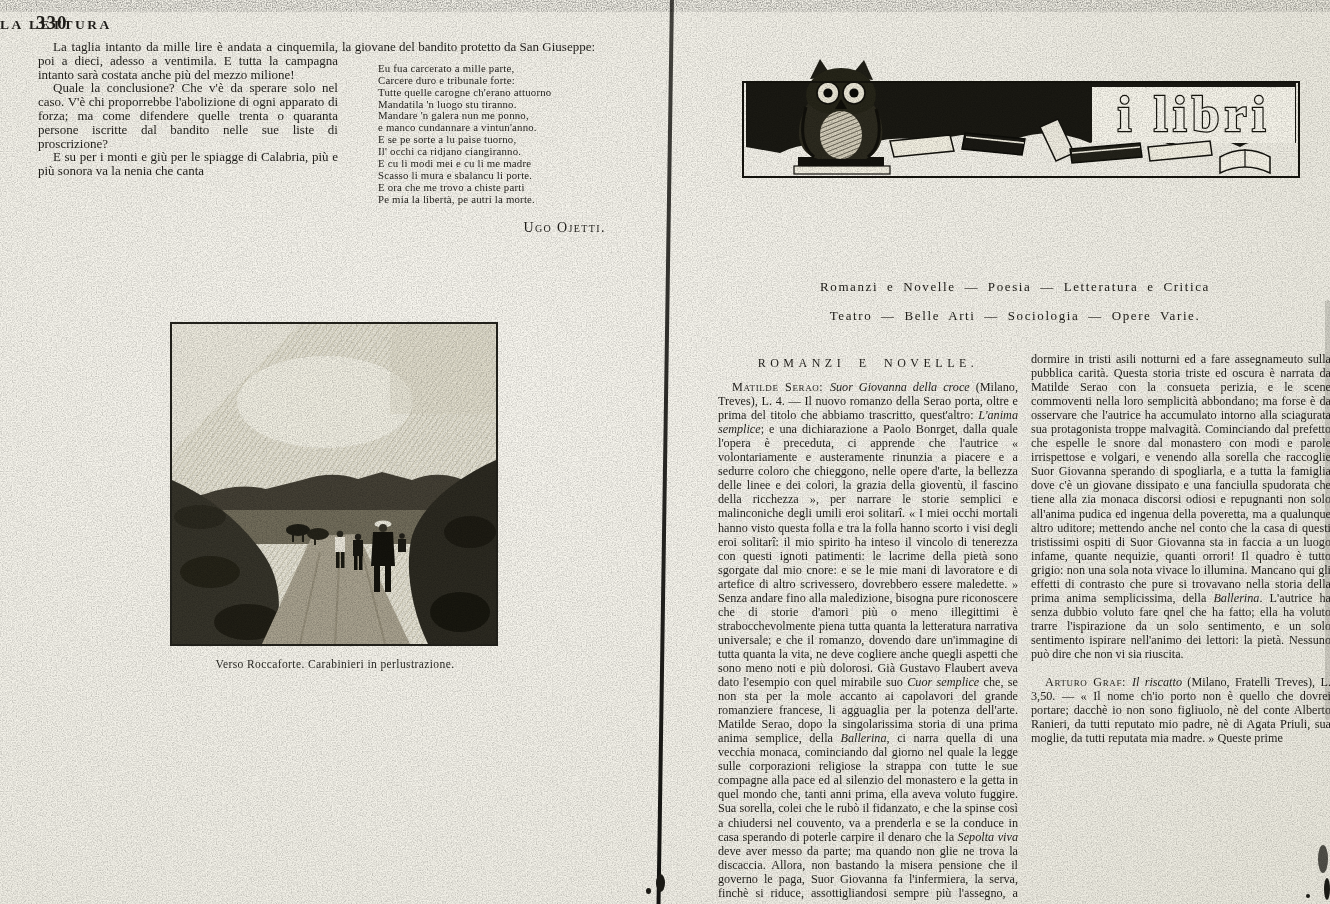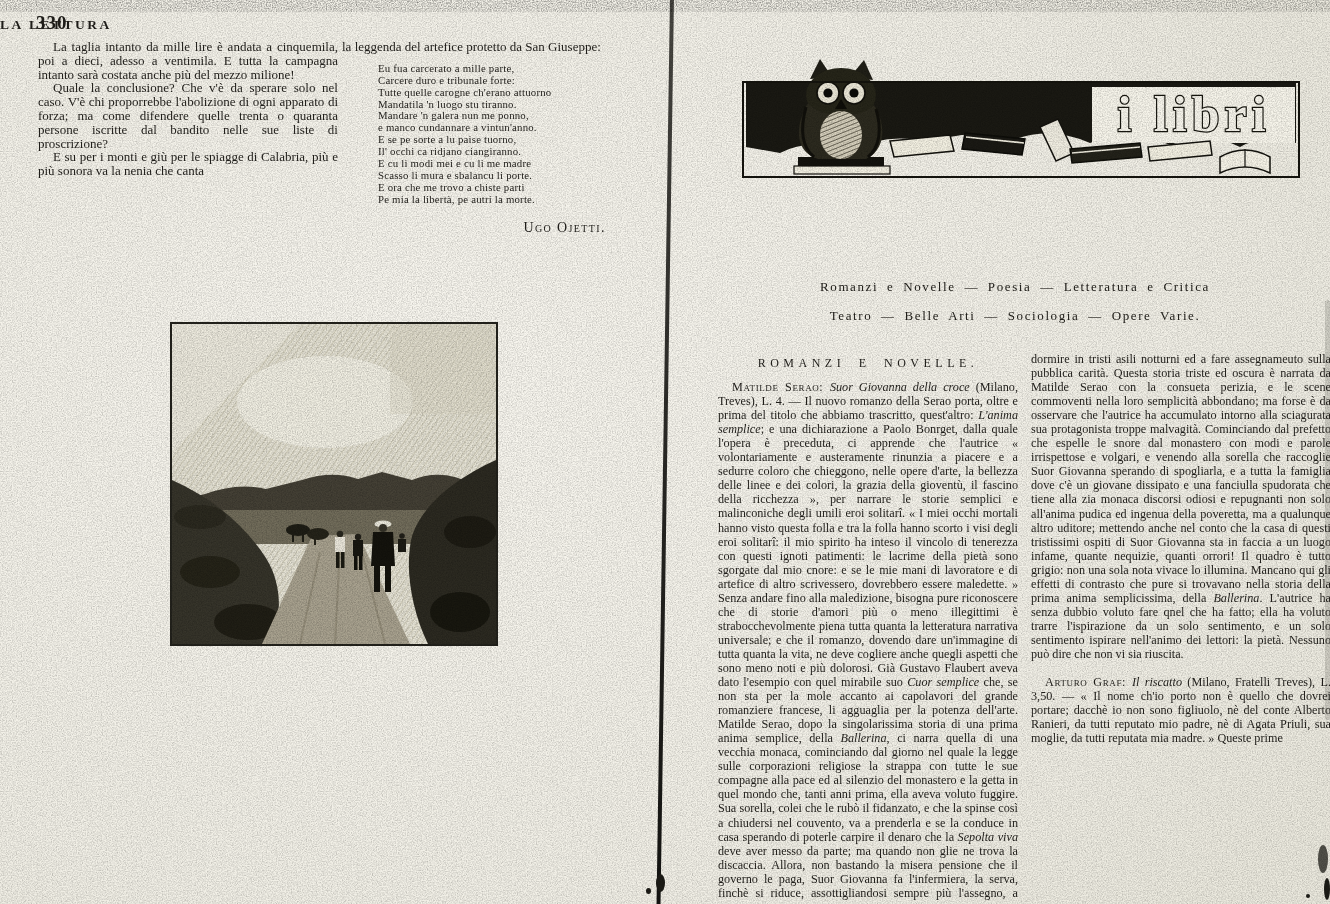--- a/index.html
+++ b/index.html
@@ -62,21 +62,21 @@
     <div class="page-num">330</div>
     <div class="running-title">LA LETTURA</div>
 
     <div class="col-a">
       <p>La taglia intanto da mille lire è andata a cinquemila, poi a dieci, adesso a ventimila. E tutta la campagna intanto sarà costata anche più del mezzo milione!</p>
       <p>Quale la conclusione? Che v'è da sperare solo nel caso. V'è chi proporrebbe l'abolizione di ogni apparato di forza; ma come difendere quelle trenta o quaranta persone iscritte dal bandito nelle sue liste di proscrizione?</p>
       <p>E su per i monti e giù per le spiagge di Calabria, più e più sonora va la nenia che canta</p>
     </div>
 
     <div class="col-b">
-      <p class="lead">la leggenda del artefice protetto da San Giuseppe:</p>
+      <p class="lead">la giovane del bandito protetto da San Giuseppe:</p>
       <div class="poem">
           <div>Eu fua carcerato a mille parte,</div>
           <div>Carcere duro e tribunale forte:</div>
           <div>Tutte quelle carogne ch'erano attuorno</div>
           <div>Mandatila 'n luogo stu tiranno.</div>
           <div>Mandare 'n galera nun me ponno,</div>
           <div>e manco cundannare a vintun'anno.</div>
           <div>E se pe sorte a lu paise tuorno,</div>
           <div>Il' occhi ca ridjano ciangiranno.</div>
           <div>E cu li modi mei e cu li me madre</div>
@@ -135,20 +135,21 @@
         <path d="M203,210 L223,210 L225,244 L201,244 Z" fill="#15140e"></path>
         <rect x="204" y="244" width="6" height="26" fill="#15140e"></rect>
         <rect x="215" y="244" width="6" height="26" fill="#15140e"></rect>
         <circle cx="232" cy="214" r="2.8" fill="#23211a"></circle>
         <rect x="228" y="217" width="8" height="13" fill="#1d1c15"></rect>
 
         <rect x="1" y="1" width="326" height="322" fill="none" stroke="#23221c" stroke-width="2"></rect>
         <rect x="2" y="2" width="324" height="320" filter="url(#scan-noise)" opacity=".22"></rect>
       </svg>
     </figure>
+    <figcaption class="caption">Verso Roccaforte. Carabinieri in perlustrazione.</figcaption>
   </section>
 
   <div class="fold"></div>
   <div class="blob" style="left:656px;top:874px;width:9px;height:18px;"></div>
   <div class="blob" style="left:646px;top:888px;width:5px;height:6px;"></div>
 
   <section class="page-right">
 
     <div class="masthead">
       <svg width="562" height="137" viewBox="0 0 562 137">

